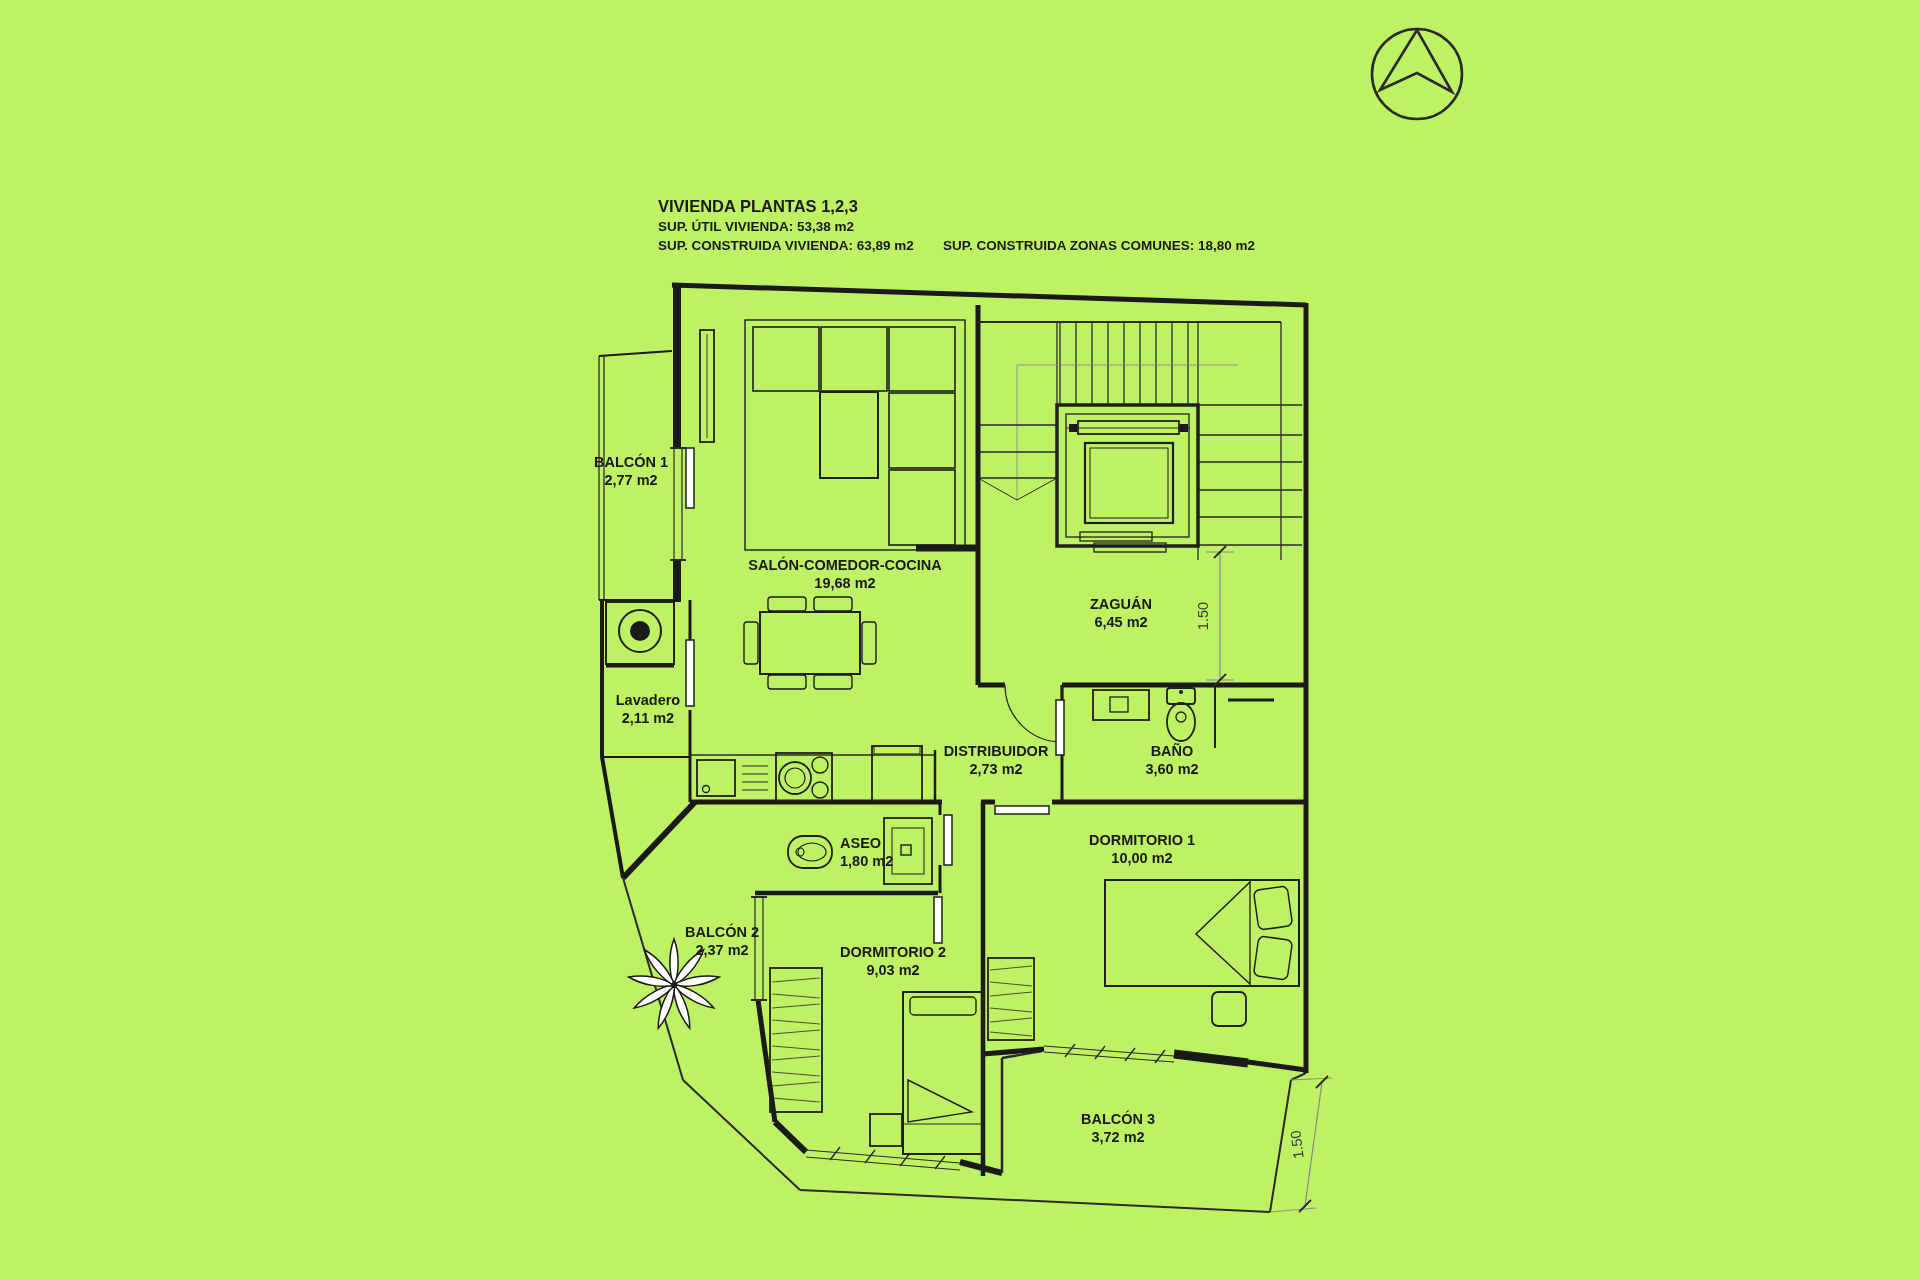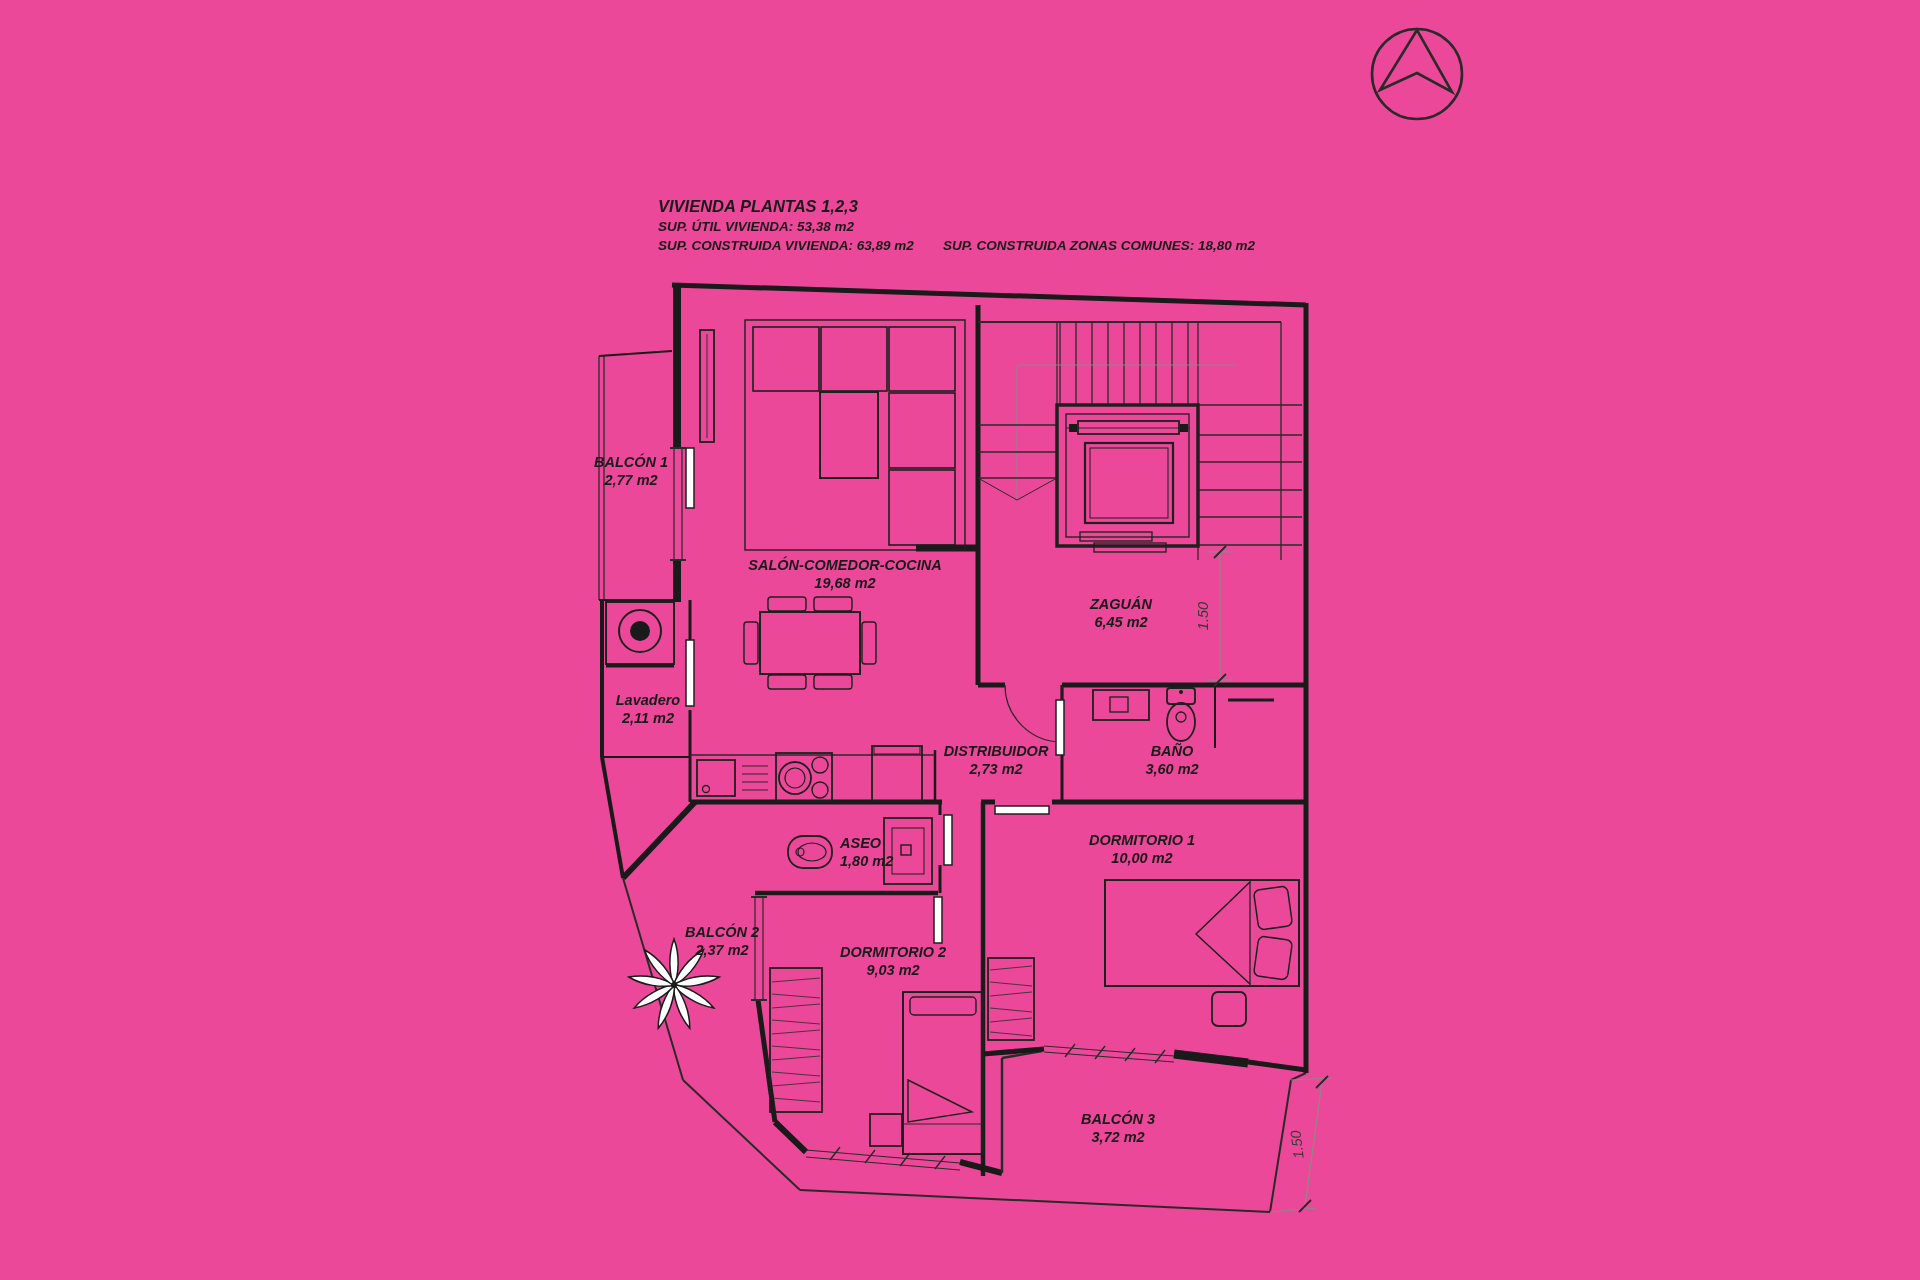--- a/index.html
+++ b/index.html
@@ -1,16 +1,16 @@
 <!DOCTYPE html>
 <html><head>
 <meta charset="utf-8">
 <style>
   html,body{margin:0;padding:0;background:#ffffff;}
-  .sheet{width:1920px;height:1280px;position:relative;background:#ec4899;overflow:hidden;font-style:italic;}
+  .sheet{width:1920px;height:1280px;position:relative;background:#bef264;overflow:hidden;}
   svg{display:block;}
   text{font-family:"Liberation Sans","DejaVu Sans",sans-serif;fill:#1a1a1a;}
   .room-label{font-size:14.5px;font-weight:bold;}
   .title-main{font-size:16.5px;font-weight:bold;}
   .title-sub{font-size:13.5px;font-weight:bold;}
   .dim-label{font-size:14.5px;font-weight:normal;fill:#3a3a3a;}
   .wall{stroke:#1a1a1a;fill:none;}
   .thin{stroke:#2a2a2a;fill:none;}
   .guide{stroke:#8a8a8a;fill:none;}
   .furn{stroke:#1f1f1f;fill:#ffffff;}

